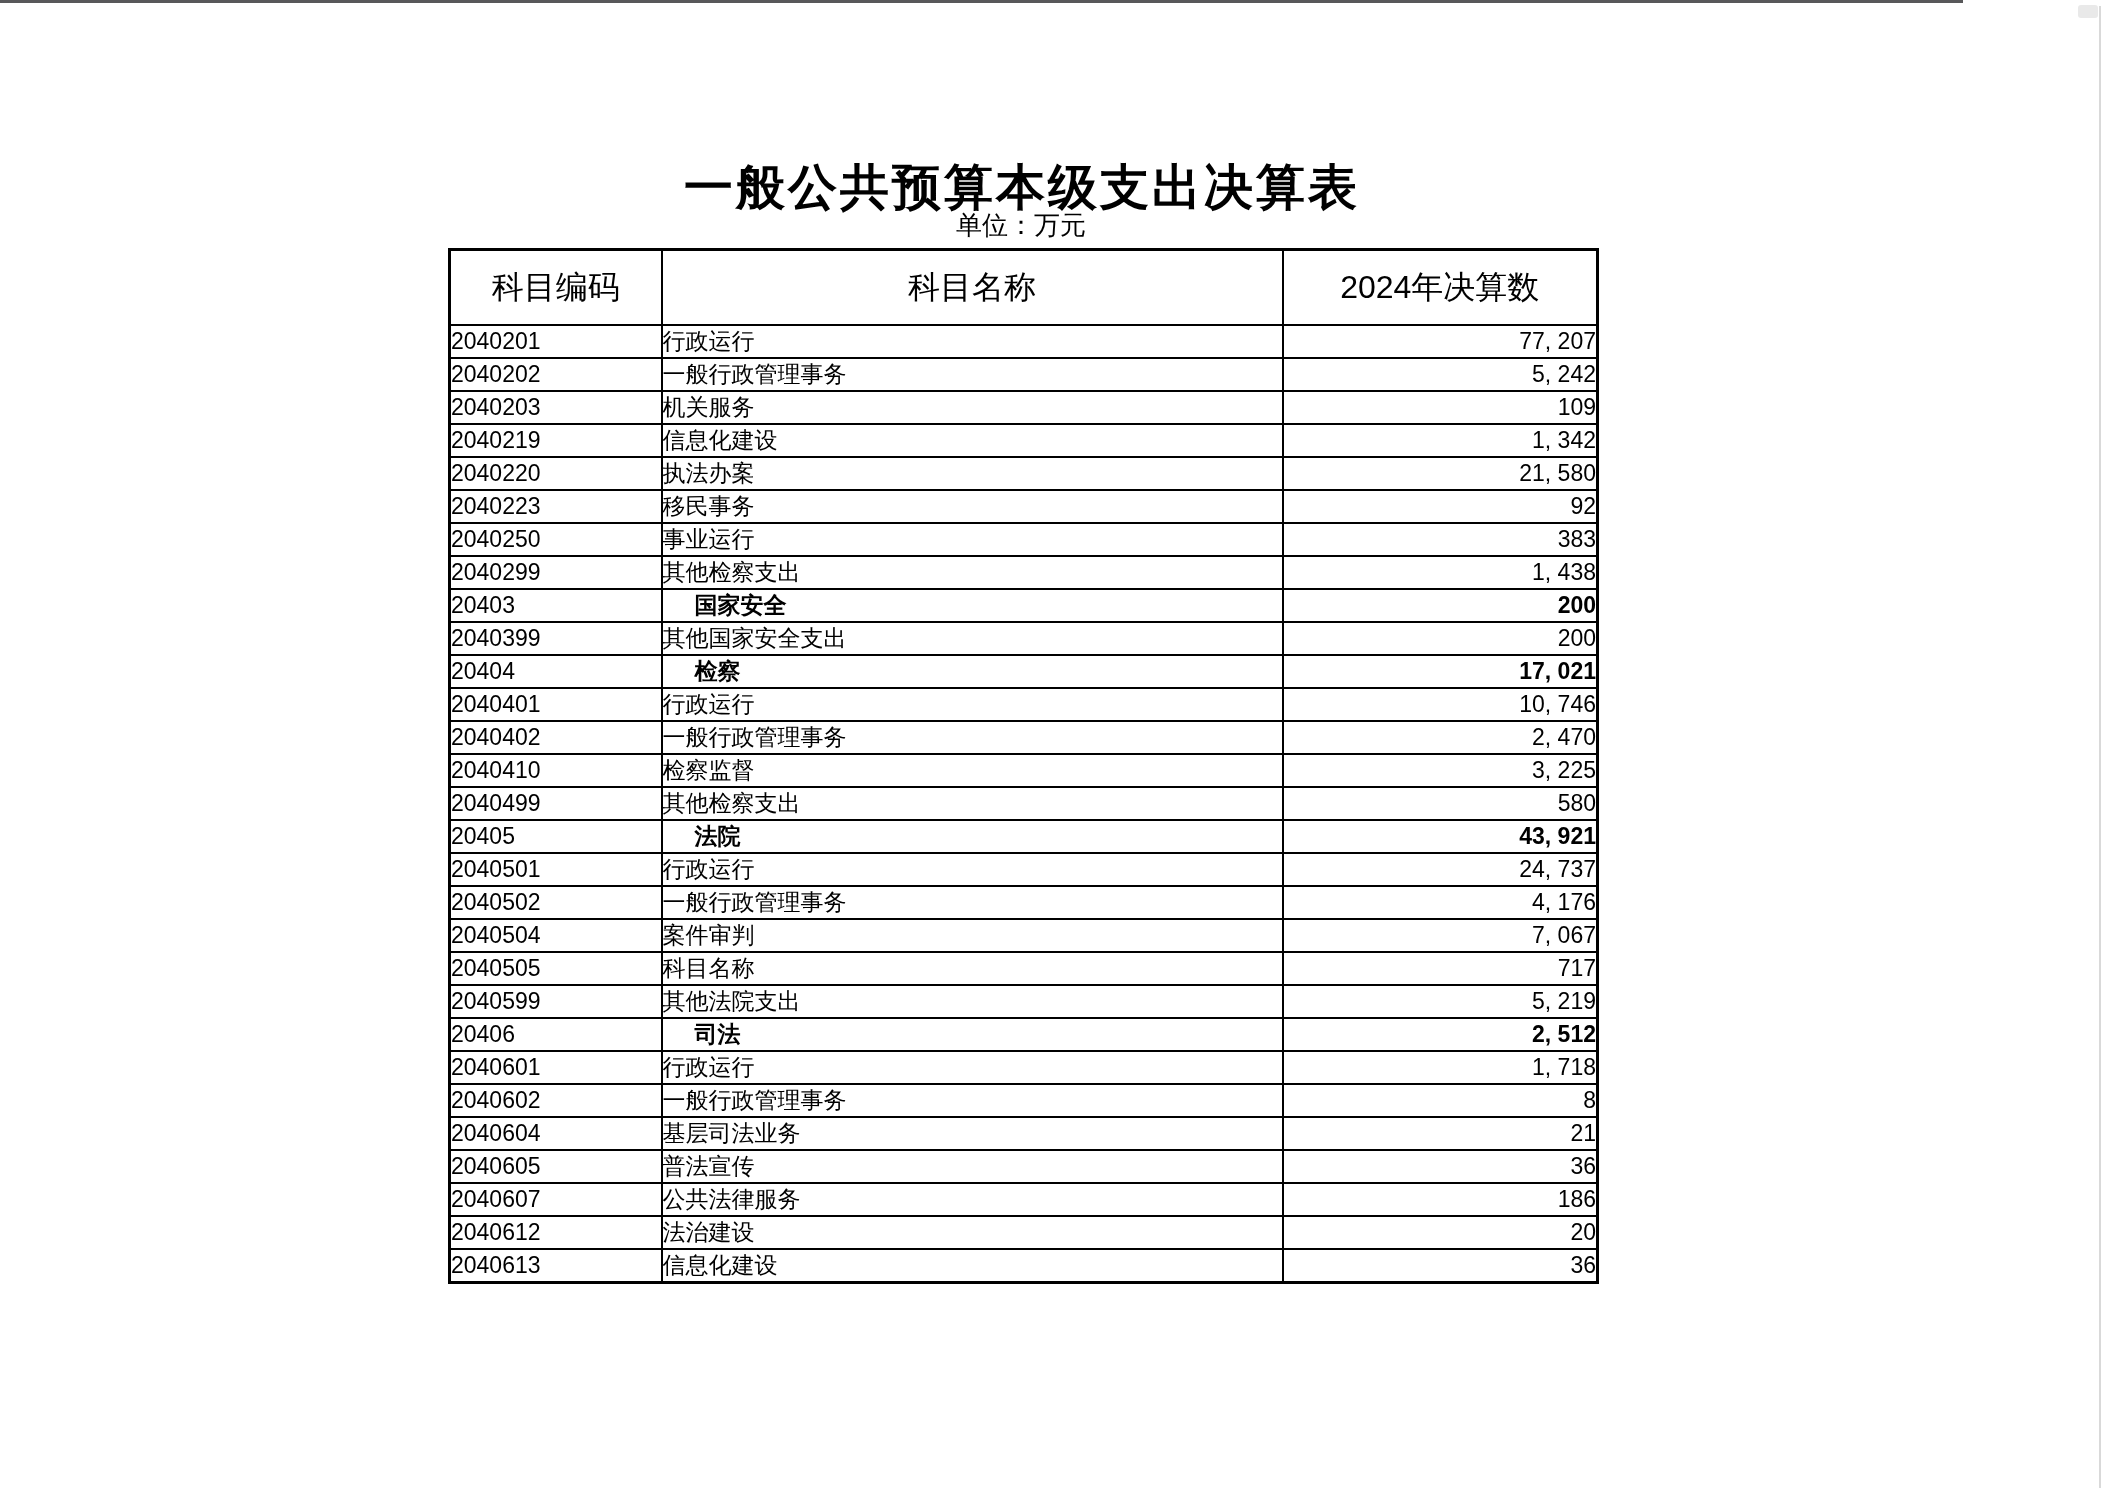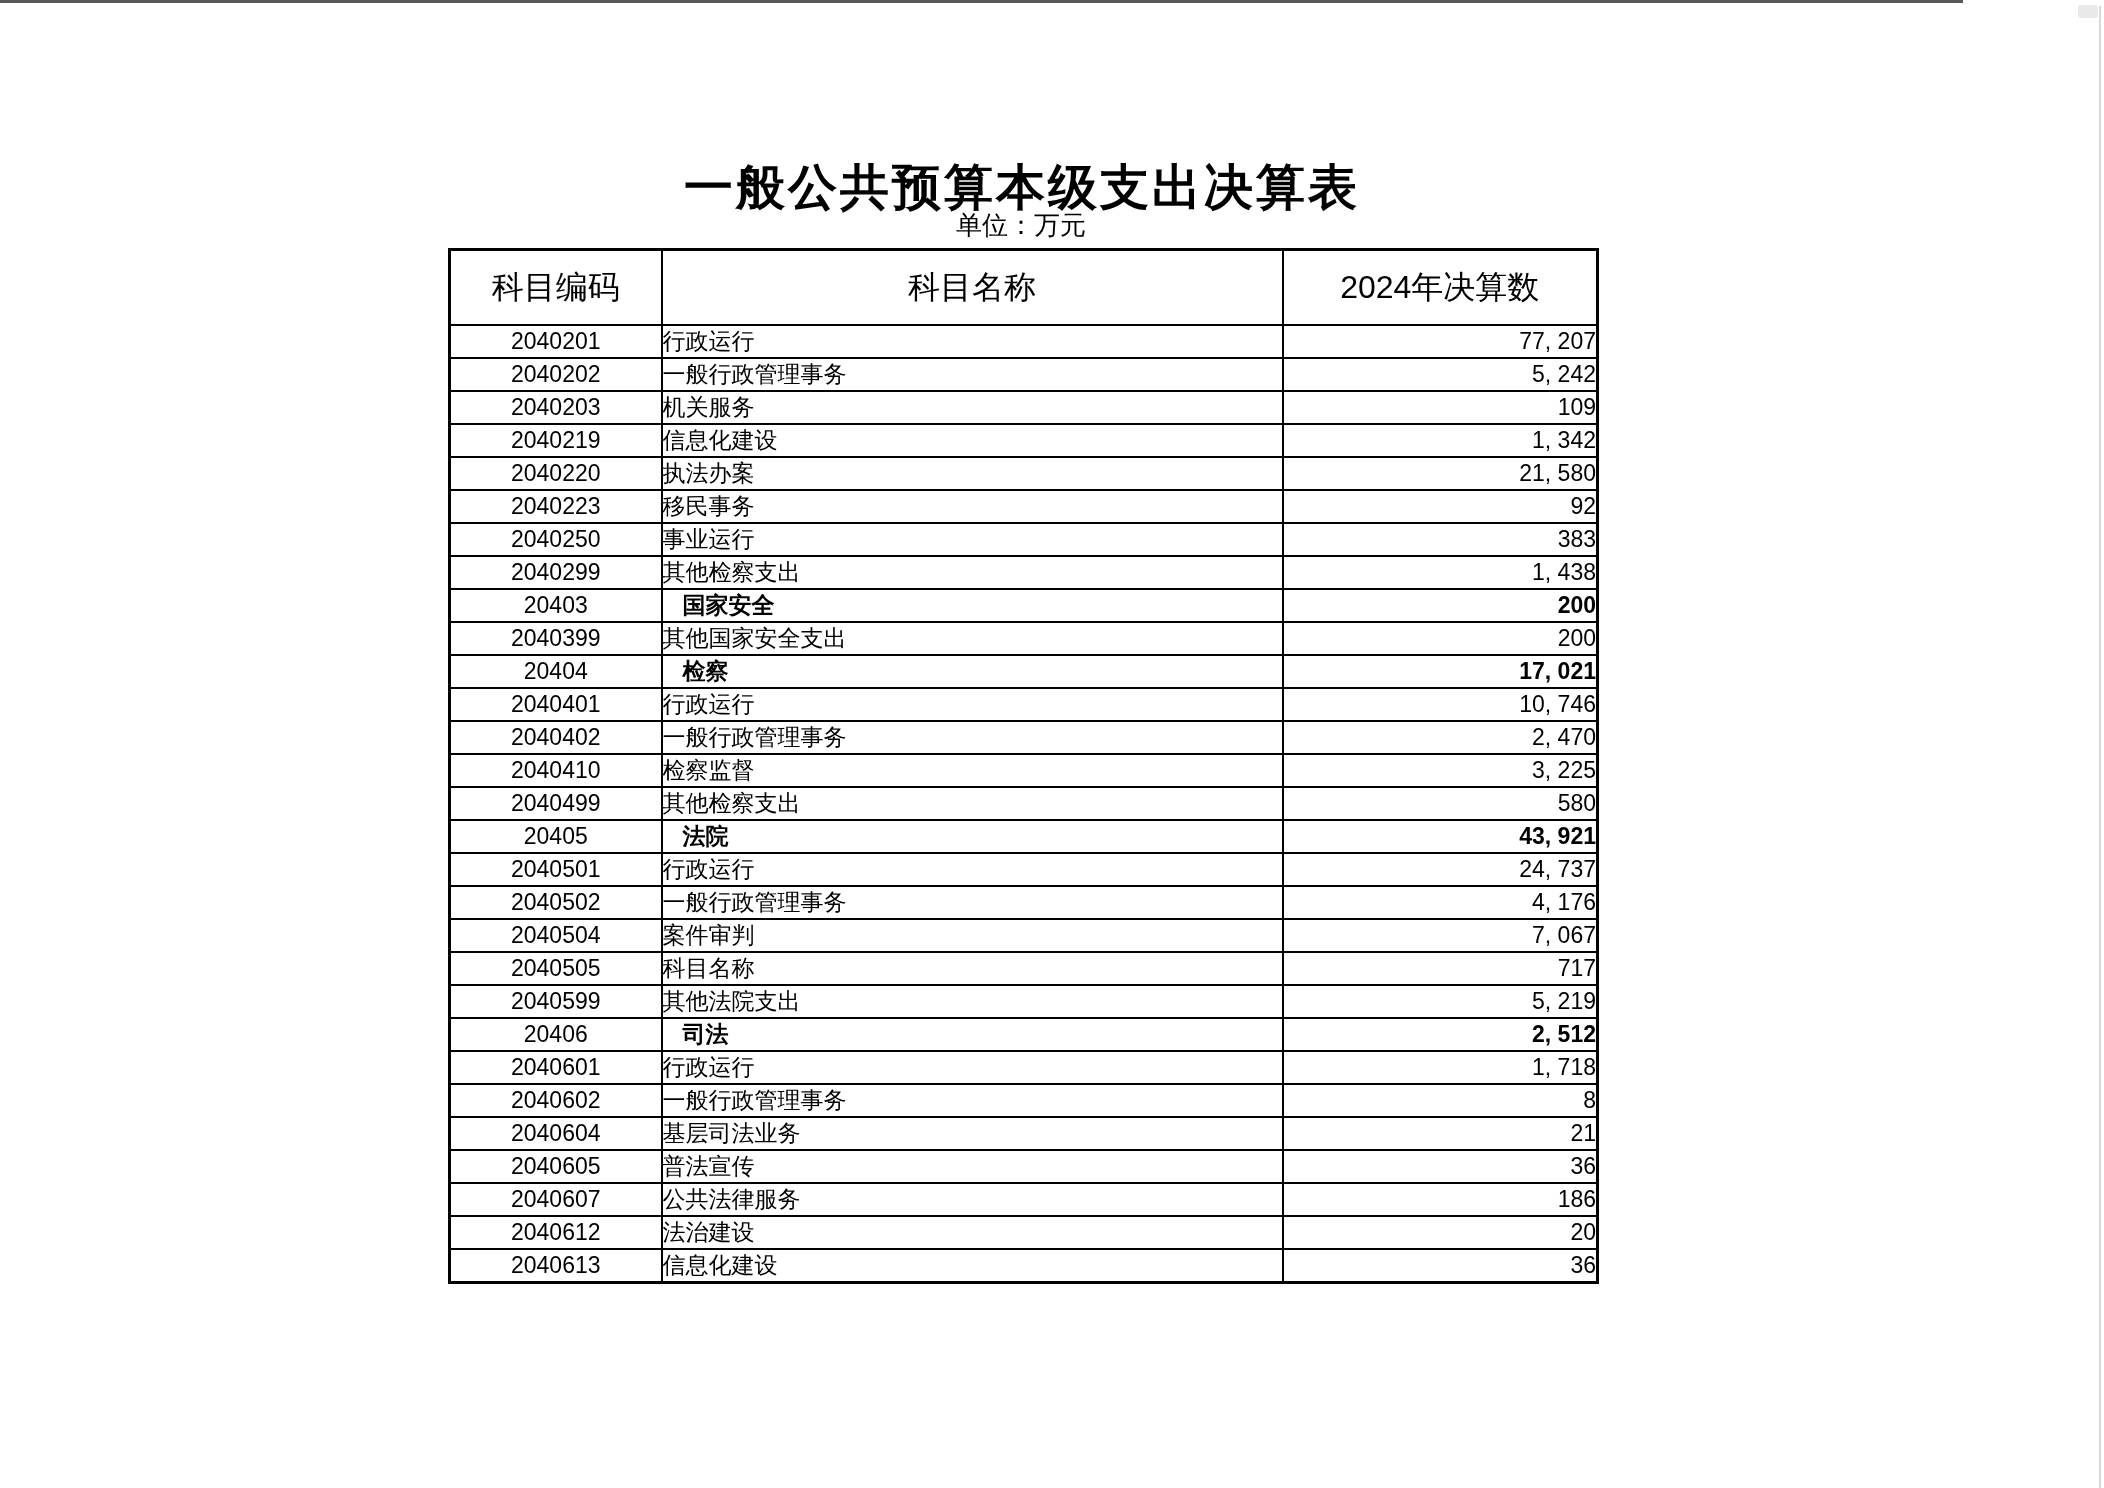--- a/index.html
+++ b/index.html
@@ -62,24 +62,24 @@
     height: 73px;
     font-weight: 400;
     text-align: center;
     vertical-align: middle;
     font-size: 32px;
   }
   table.budget tbody td {
     height: 30px;
     vertical-align: middle;
   }
-  td.cell-code  { text-align: center;  padding-left: 10px; margin-top: 10px; }
+  td.cell-code  { text-align: left;  padding-left: 10px; margin-top: 10px; }
   td.cell-name  { text-align: left;  padding-left: 58px; }
   td.cell-value { text-align: right; padding-right: 8px; }
-  tr.summary-row td.cell-name  { padding-left: 20px; font-weight: 700; }
+  tr.summary-row td.cell-name  { padding-left: 32px; font-weight: 700; }
   tr.summary-row td.cell-value { font-weight: 700; }
 </style>
 </head>
 <body>
 
 <div class="top-bar"></div>
 <div class="scroll-track"></div>
 <div class="scroll-thumb"></div>
 
 <h1 class="page-title">一般公共预算本级支出决算表</h1>

